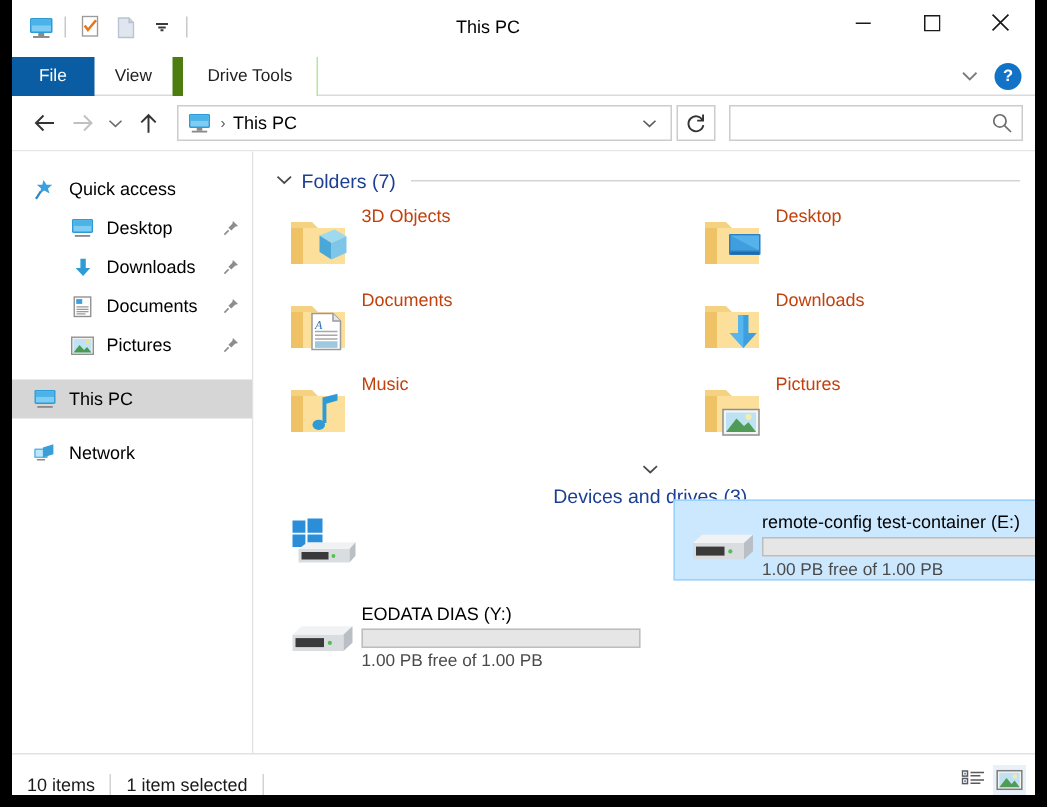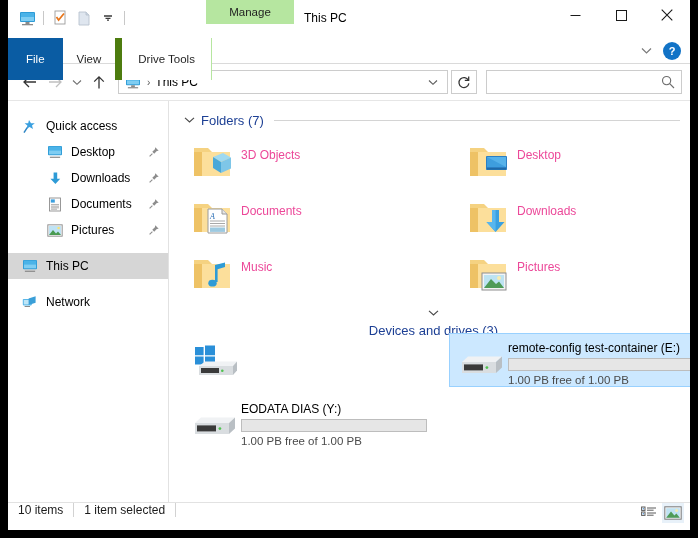--- a/index.html
+++ b/index.html
@@ -79,21 +79,21 @@
     display: flex; align-items: stretch;
     position: relative;
     flex: none;
     border-bottom: 1px solid #dadada;
   }
   .tab {
     display: flex; align-items: center; justify-content: center;
     font-size: 11.5px;
     color: #1f1f1f;
     padding: 0 14px;
-    height: 42px;
+    height: 26px;
   }
   .tab.file {
     background: #0a5ca3;
     color: #ffffff;
     min-width: 54px;
     padding: 0 18px;
   }
   .tab.ctx-active {
     background: #ffffff;
     border-left: 7px solid #4d7c0f;
@@ -214,21 +214,21 @@
     gap: 0px;
   }
 
   
   .ftile {
     display: flex; align-items: flex-start;
     height: 56px;
     padding: 3px 4px;
   }
   .ftile .ficon { width: 52px; height: 50px; flex:none; display:flex; align-items:center; justify-content:center; }
-  .ftile .flabel { font-size: 12px; color: #ec4899; margin-top: 12px; margin-left: 2px; }
+  .ftile .flabel { font-size: 12px; color: #c2410c; margin-top: 1px; margin-left: 2px; }
 
   
   .dtile {
     display: flex; align-items: flex-start;
     height: 54px;
     padding: 4px 6px 4px 4px;
     margin-bottom: 2px;
   }
   .dtile.selected {
     background: #cce8ff;
@@ -251,21 +251,21 @@
     column-gap: 8px;
   }
   .drives-col-left > .dtile { width: 250px; }
   .drives-col-right > .dtile { width: 284px; }
 
   
   .statusbar {
     height: 28px;
     background: #ffffff;
     border-top: 1px solid #e2e2e2;
-    display: flex; align-items: flex-start;
+    display: flex; align-items: flex-end;
     padding: 0 6px 0 10px;
     flex: none;
   }
   .status-text { font-size: 12px; color: #1b1b1b; }
   .status-sep { width: 1px; height: 14px; background: #d2d2d2; margin: 0 10px; }
   .status-spacer { flex: 1; }
   .view-btn {
     width: 22px; height: 20px;
     display: flex; align-items: center; justify-content: center;
     margin-left: 2px;
@@ -303,23 +303,20 @@
         </svg>
       </div>
       <div class="qat-btn">
         <svg width="12" height="10" viewBox="0 0 12 10">
           <path d="M2 3 h8 M3.5 5.3 h5 M5 7.2 h2" stroke="#3a3a3a" stroke-width="1.3" fill="none"></path>
         </svg>
       </div>
       <div class="qat-sep"></div>
     </div>
 
-    <div class="ctx-tabgroup">
-      <span>Manage</span>
-    </div>
 
     <div class="win-title">This PC</div>
 
     <div class="win-controls">
       <div class="win-btn">
         <svg width="11" height="11" viewBox="0 0 11 11">
             <path d="M0.5 5.5 h10" stroke="#1a1a1a" stroke-width="1"></path>
           </svg>
       </div>
       <div class="win-btn">

